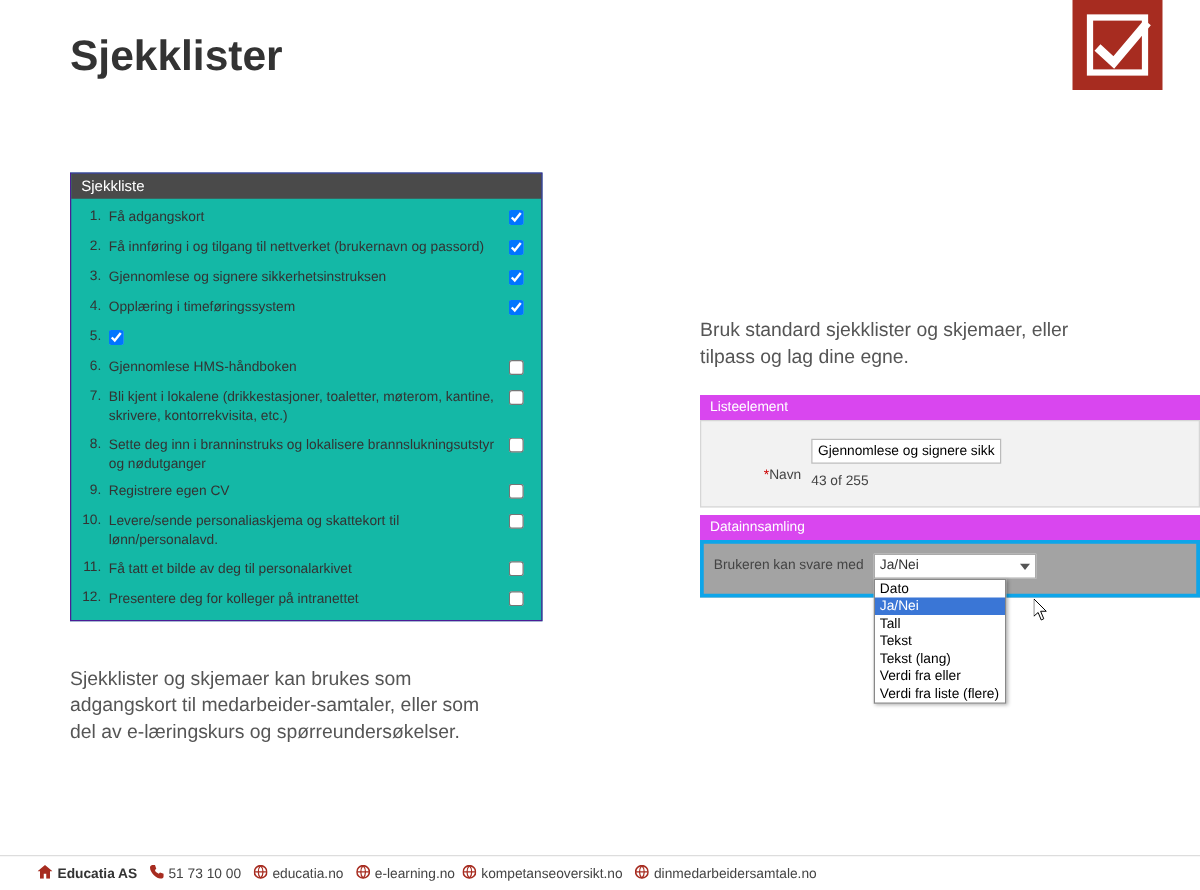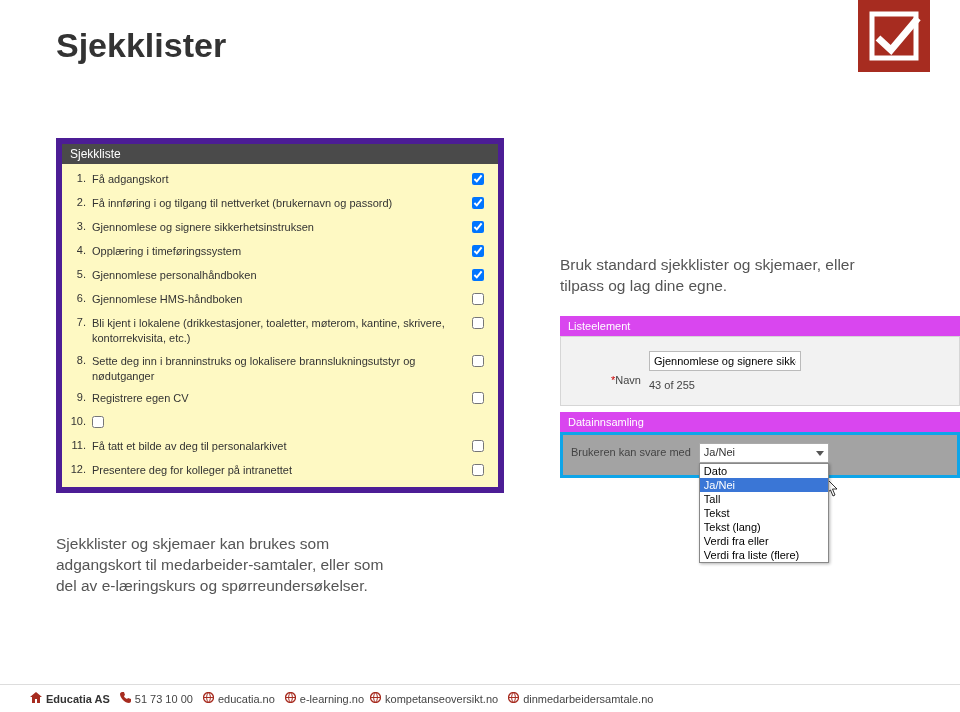--- a/index.html
+++ b/index.html
@@ -26,24 +26,24 @@
     width: 72px;
     height: 72px;
     background: #a72c20;
   }
   .checkmark-logo svg { width: 100%; height: 100%; }
 
   .sjekkliste-panel {
     position: absolute;
     top: 138px;
     left: 56px;
-    width: 448px;
-    border: 6px solid #4c1d95;
+    width: 378px;
+    border: 1px solid #4c1d95;
     font-size: 12px;
-    background: #fef9c3;
+    background: #14b8a6;
   }
   .panel-header {
     background: #4a4a4a;
     color: #fff;
     padding: 3px 8px;
     font-size: 12px;
   }
   .checklist {
     list-style: none;
     padding: 4px 0 4px 0;
@@ -177,21 +177,21 @@
     right: 4px;
     top: 7px;
     border-left: 4px solid transparent;
     border-right: 4px solid transparent;
     border-top: 5px solid #555;
   }
   .dropdown {
     position: absolute;
     top: 20px;
     left: 0;
-    width: 130px;
+    width: 106px;
     background: #fff;
     border: 1px solid #888;
     z-index: 10;
     box-shadow: 1px 1px 3px rgba(0,0,0,0.3);
   }
   .dropdown .opt {
     padding: 1px 4px;
     font-size: 11px;
     color: #000;
     cursor: default;
@@ -268,21 +268,20 @@
         <span class="label">Gjennomlese og signere sikkerhetsinstruksen</span>
         <span class="cbwrap"><input type="checkbox" checked="" style=""></span>
       </li>
       <li>
         <span class="num">4.</span>
         <span class="label">Opplæring i timeføringssystem</span>
         <span class="cbwrap"><input type="checkbox" checked="" style=""></span>
       </li>
       <li>
         <span class="num">5.</span>
-        <span class="label">Gjennomlese personalhåndboken</span>
         <span class="cbwrap"><input type="checkbox" checked="" style=""></span>
       </li>
       <li>
         <span class="num">6.</span>
         <span class="label">Gjennomlese HMS-håndboken</span>
         <span class="cbwrap"><input type="checkbox" style=""></span>
       </li>
       <li>
         <span class="num">7.</span>
         <span class="label">Bli kjent i lokalene (drikkestasjoner, toaletter, møterom, kantine, skrivere, kontorrekvisita, etc.)</span>
@@ -293,20 +292,21 @@
         <span class="label">Sette deg inn i branninstruks og lokalisere brannslukningsutstyr og nødutganger</span>
         <span class="cbwrap"><input type="checkbox" style=""></span>
       </li>
       <li>
         <span class="num">9.</span>
         <span class="label">Registrere egen CV</span>
         <span class="cbwrap"><input type="checkbox" style=""></span>
       </li>
       <li>
         <span class="num">10.</span>
+        <span class="label">Levere/sende personaliaskjema og skattekort til lønn/personalavd.</span>
         <span class="cbwrap"><input type="checkbox" style=""></span>
       </li>
       <li>
         <span class="num">11.</span>
         <span class="label">Få tatt et bilde av deg til personalarkivet</span>
         <span class="cbwrap"><input type="checkbox" style=""></span>
       </li>
       <li>
         <span class="num">12.</span>
         <span class="label">Presentere deg for kolleger på intranettet</span>

